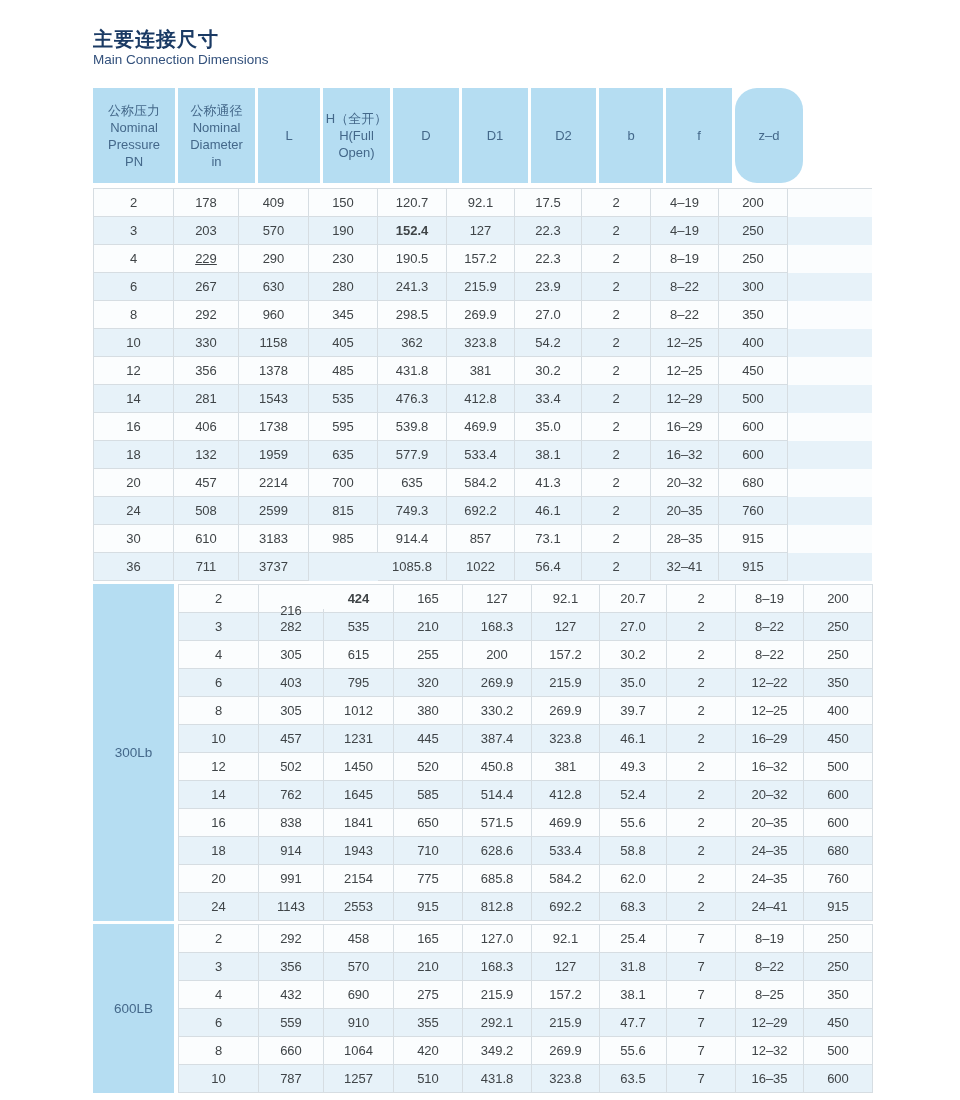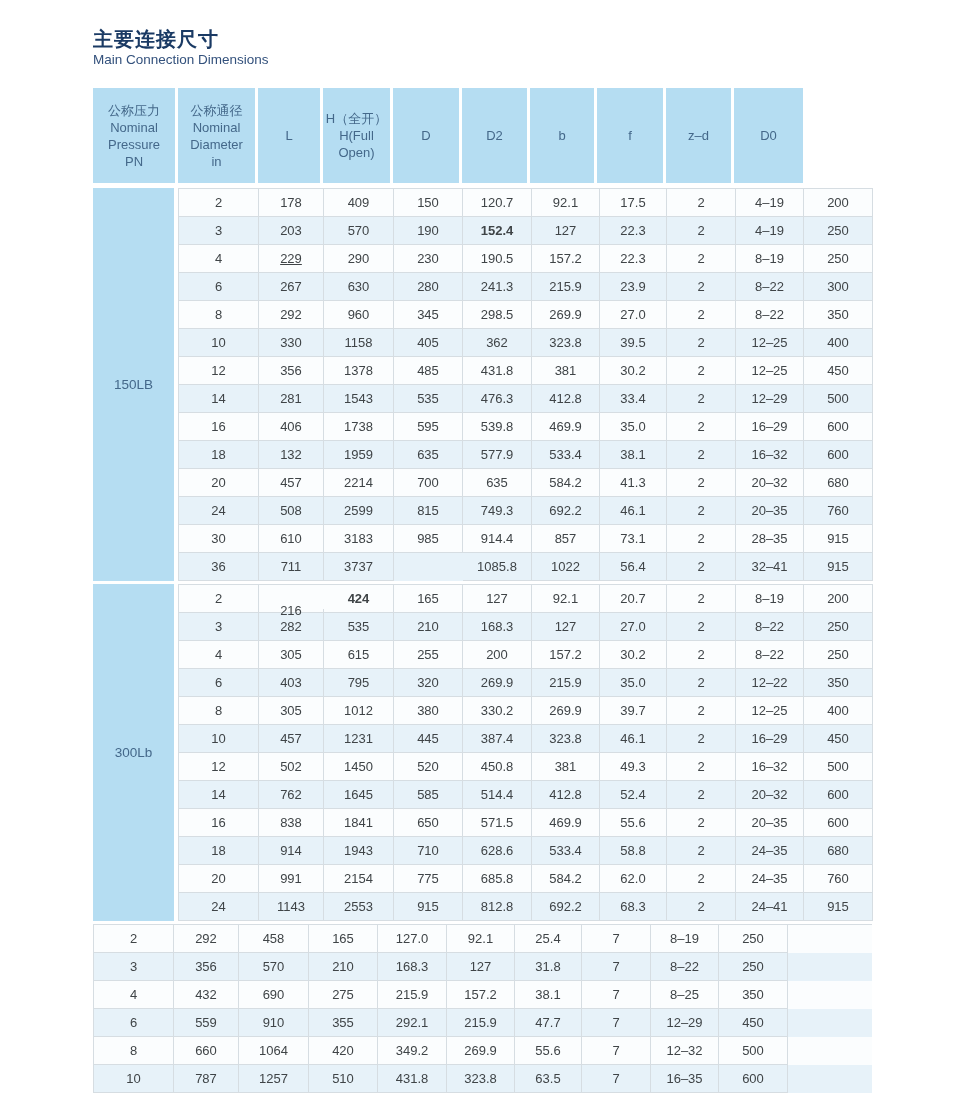--- a/index.html
+++ b/index.html
@@ -80,39 +80,38 @@
       <div class="hcell" style="flex: 0 0 65px;">
         <div>L</div>
       </div>
       <div class="hcell" style="flex: 0 0 70px;">
         <div>H（全开）</div>
         <div>H(Full Open)</div>
       </div>
       <div class="hcell" style="flex: 0 0 69px;">
         <div>D</div>
       </div>
+      <div class="hcell" style="flex: 0 0 69px;">
+        <div>D1</div>
+      </div>
       <div class="hcell" style="flex: 0 0 68px;">
         <div>D2</div>
       </div>
       <div class="hcell" style="flex: 0 0 67px;">
         <div>b</div>
       </div>
       <div class="hcell" style="flex: 0 0 69px;">
         <div>f</div>
       </div>
-      <div class="hcell" style="flex: 0 0 68px;">
+      <div class="hcell" style="flex: 0 0 68px; border-radius: 22px;">
         <div>z–d</div>
-      </div>
-      <div class="hcell" style="flex: 0 0 69px;">
-        <div>D0</div>
       </div>
     </div>
   <div class="tbody">
       <div class="section">
-        <div class="pcell">150LB</div>
         <div class="rows">
           <div class="trow odd">
             <div class="cell" style="flex: 0 0 80px;">2</div>
             <div class="cell" style="flex: 0 0 65px;">178</div>
             <div class="cell" style="flex: 0 0 70px;">409</div>
             <div class="cell" style="flex: 0 0 69px;">150</div>
             <div class="cell" style="flex: 0 0 69px;">120.7</div>
             <div class="cell" style="flex: 0 0 68px;">92.1</div>
             <div class="cell" style="flex: 0 0 67px;">17.5</div>
             <div class="cell" style="flex: 0 0 69px;">2</div>
@@ -167,21 +166,21 @@
             <div class="cell" style="flex: 0 0 68px;">8–22</div>
             <div class="cell" style="flex: 0 0 69px;">350</div>
           </div>
           <div class="trow even">
             <div class="cell" style="flex: 0 0 80px;">10</div>
             <div class="cell" style="flex: 0 0 65px;">330</div>
             <div class="cell" style="flex: 0 0 70px;">1158</div>
             <div class="cell" style="flex: 0 0 69px;">405</div>
             <div class="cell" style="flex: 0 0 69px;">362</div>
             <div class="cell" style="flex: 0 0 68px;">323.8</div>
-            <div class="cell" style="flex: 0 0 67px;">39.5</div>
+            <div class="cell" style="flex: 0 0 67px;">54.2</div>
             <div class="cell" style="flex: 0 0 69px;">2</div>
             <div class="cell" style="flex: 0 0 68px;">12–25</div>
             <div class="cell" style="flex: 0 0 69px;">400</div>
           </div>
           <div class="trow odd">
             <div class="cell" style="flex: 0 0 80px;">12</div>
             <div class="cell" style="flex: 0 0 65px;">356</div>
             <div class="cell" style="flex: 0 0 70px;">1378</div>
             <div class="cell" style="flex: 0 0 69px;">485</div>
             <div class="cell" style="flex: 0 0 69px;">431.8</div>
@@ -420,20 +419,21 @@
             <div class="cell" style="flex: 0 0 69px;">812.8</div>
             <div class="cell" style="flex: 0 0 68px;">692.2</div>
             <div class="cell" style="flex: 0 0 67px;">68.3</div>
             <div class="cell" style="flex: 0 0 69px;">2</div>
             <div class="cell" style="flex: 0 0 68px;">24–41</div>
             <div class="cell" style="flex: 0 0 69px;">915</div>
           </div>
         </div>
       </div>
       <div class="section">
+        <div class="pcell">600LB</div>
         <div class="rows">
           <div class="trow odd">
             <div class="cell" style="flex: 0 0 80px;">2</div>
             <div class="cell" style="flex: 0 0 65px;">292</div>
             <div class="cell" style="flex: 0 0 70px;">458</div>
             <div class="cell" style="flex: 0 0 69px;">165</div>
             <div class="cell" style="flex: 0 0 69px;">127.0</div>
             <div class="cell" style="flex: 0 0 68px;">92.1</div>
             <div class="cell" style="flex: 0 0 67px;">25.4</div>
             <div class="cell" style="flex: 0 0 69px;">7</div>

